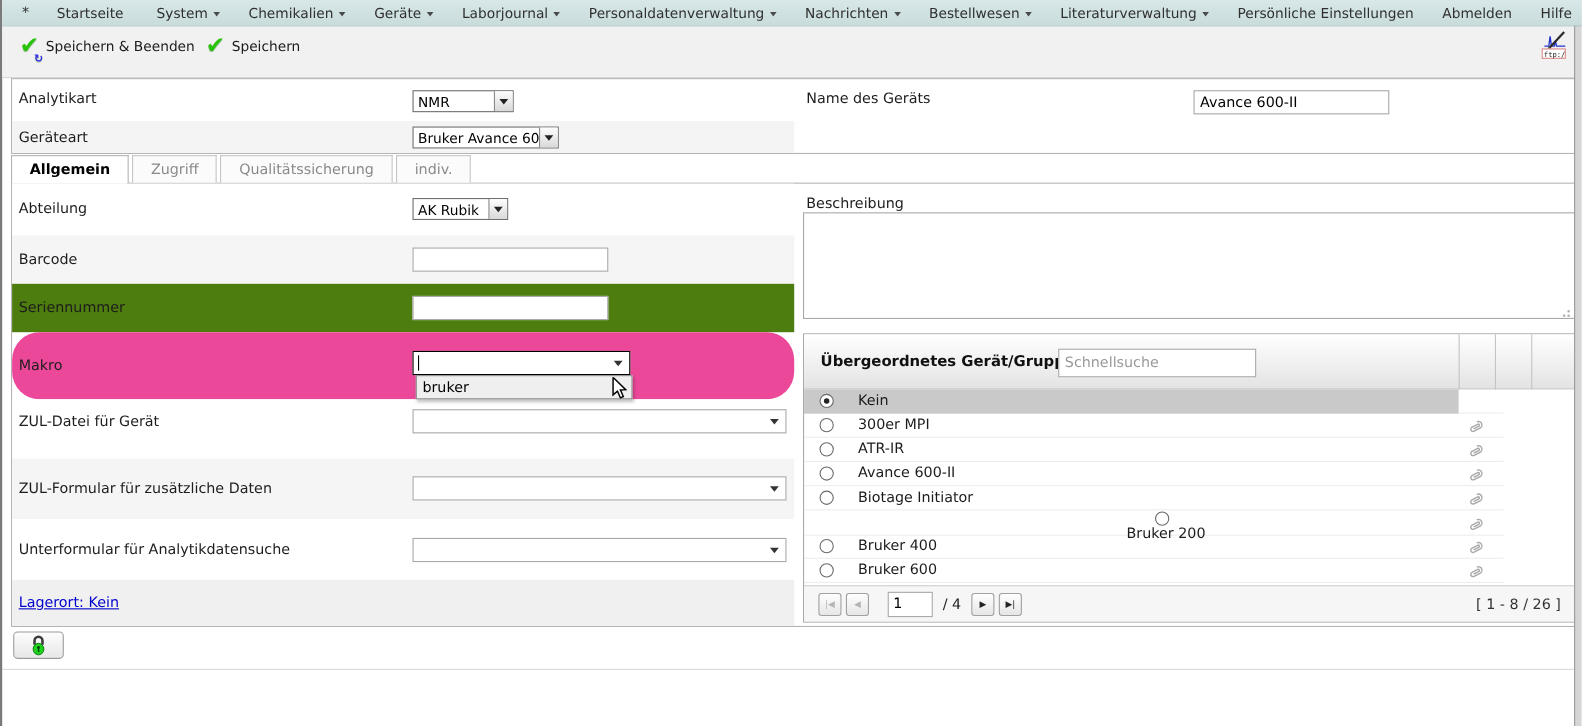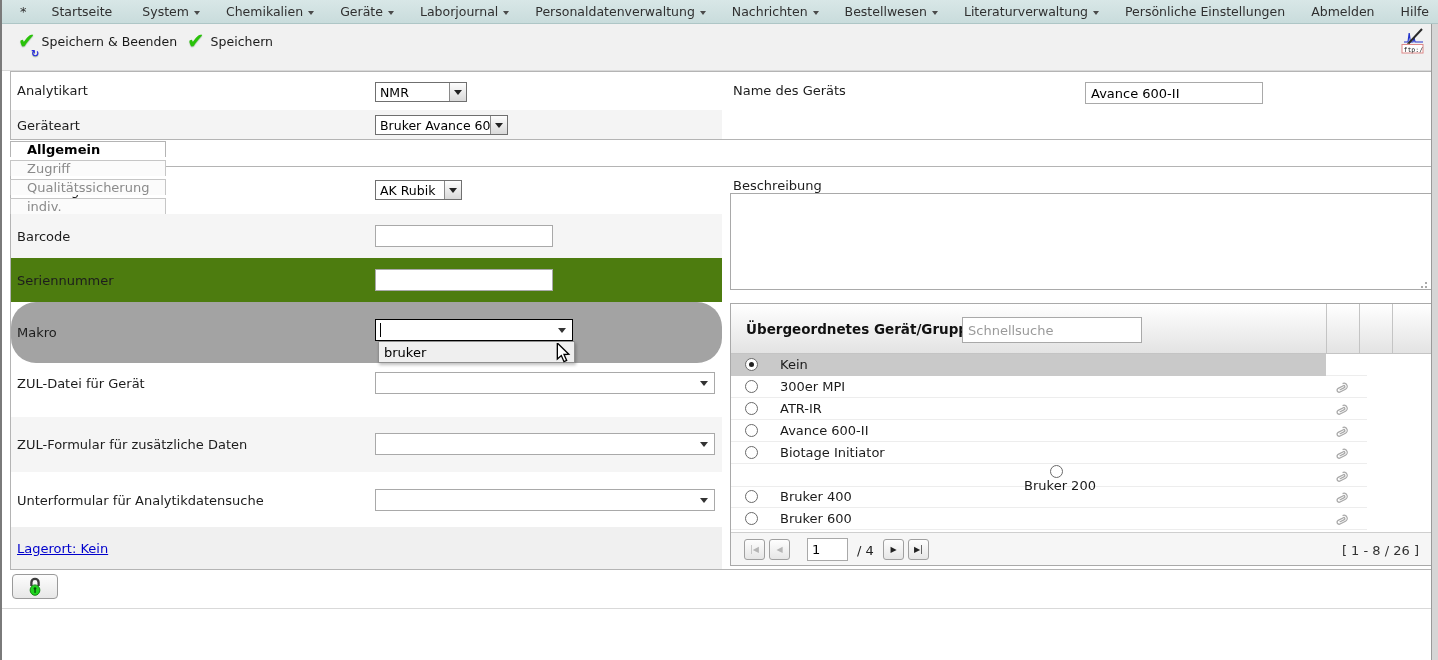--- a/index.html
+++ b/index.html
@@ -33,21 +33,21 @@
 
   
   .sel { position:absolute; height:20px; background:#fff; border:1px solid #6f6f6f; display:flex; align-items:center; font-size:12.5px; color:#000; cursor:default;}
   .sel .txt { flex:1; padding:0 4px; white-space:nowrap; overflow:hidden;}
   .sel .btn { width:17px; height:100%; background:linear-gradient(#fdfdfd,#d9d9d9); border-left:1px solid #8a8a8a; display:flex; align-items:center; justify-content:center;}
   .varrow { width:0; height:0; border-left:4px solid transparent; border-right:4px solid transparent; border-top:5px solid #222;}
 
   .tinput { position:absolute; height:22px; border:1px solid #a9a9a9; background:#fff; font-size:13px; color:#000; padding:0 5px; font-family:inherit;}
 
   
-  #tabs { position:absolute; left:8px; top:141px; height:25px; display:flex; gap:3px; z-index:5;flex-direction:column;}
+  #tabs { position:absolute; left:8px; top:141px; height:25px; display:flex; gap:3px; z-index:5;}
   .tab { height:25px; padding:0 16px; display:flex; align-items:center; font-size:13px; color:#8a8a8a;
          background:#fbfbfb; border:1px solid #c6c6c6; border-bottom:none; cursor:pointer; white-space:nowrap;}
   .tab.active { background:#fff; color:#000; font-weight:bold; border-color:#b4b4b4; height:26px; z-index:6;}
 
   
   #content { position:absolute; left:8px; top:166px; width:1422px; height:404px; border:1px solid #b4b4b4; background:#fff;}
   .lrow { position:absolute; left:0; width:711px; }
   .lrow .flabel { left:6px; }
 
   .combo-flat { position:absolute; height:22px; background:#fff; border:1px solid #a9a9a9; display:flex; align-items:center; cursor:default;}
@@ -224,21 +224,21 @@
     <div class="lrow" style="top:47px; height:44px; background:#f5f5f5;">
       <span class="flabel" style="top:15px;">Barcode</span>
       <input class="tinput" style="left: 364px; top: 11px; width: 178px;" value="">
     </div>
 
     <div class="lrow" style="top:91px; height:44px; background:#4d7c0f;">
       <span class="flabel" style="top:15px;">Seriennummer</span>
       <input class="tinput" style="left: 364px; top: 11px; width: 178px;" value="">
     </div>
 
-    <div class="lrow" style="top:135px; height:61px; background:#a3a3a3;border-radius:25px;">
+    <div class="lrow" style="top:135px; height:61px; background:#ec4899;border-radius:25px;">
       <span class="flabel" style="top:23px;">Makro</span>
       <div class="combo-flat combo-focus" style="left:364px; top:17px; width:198px;">
         <span class="caret-line"></span>
         <span class="sp"></span>
         <span class="varrow"></span>
       </div>
     </div>
 
     <div id="makro-drop">
       <span>bruker</span>

